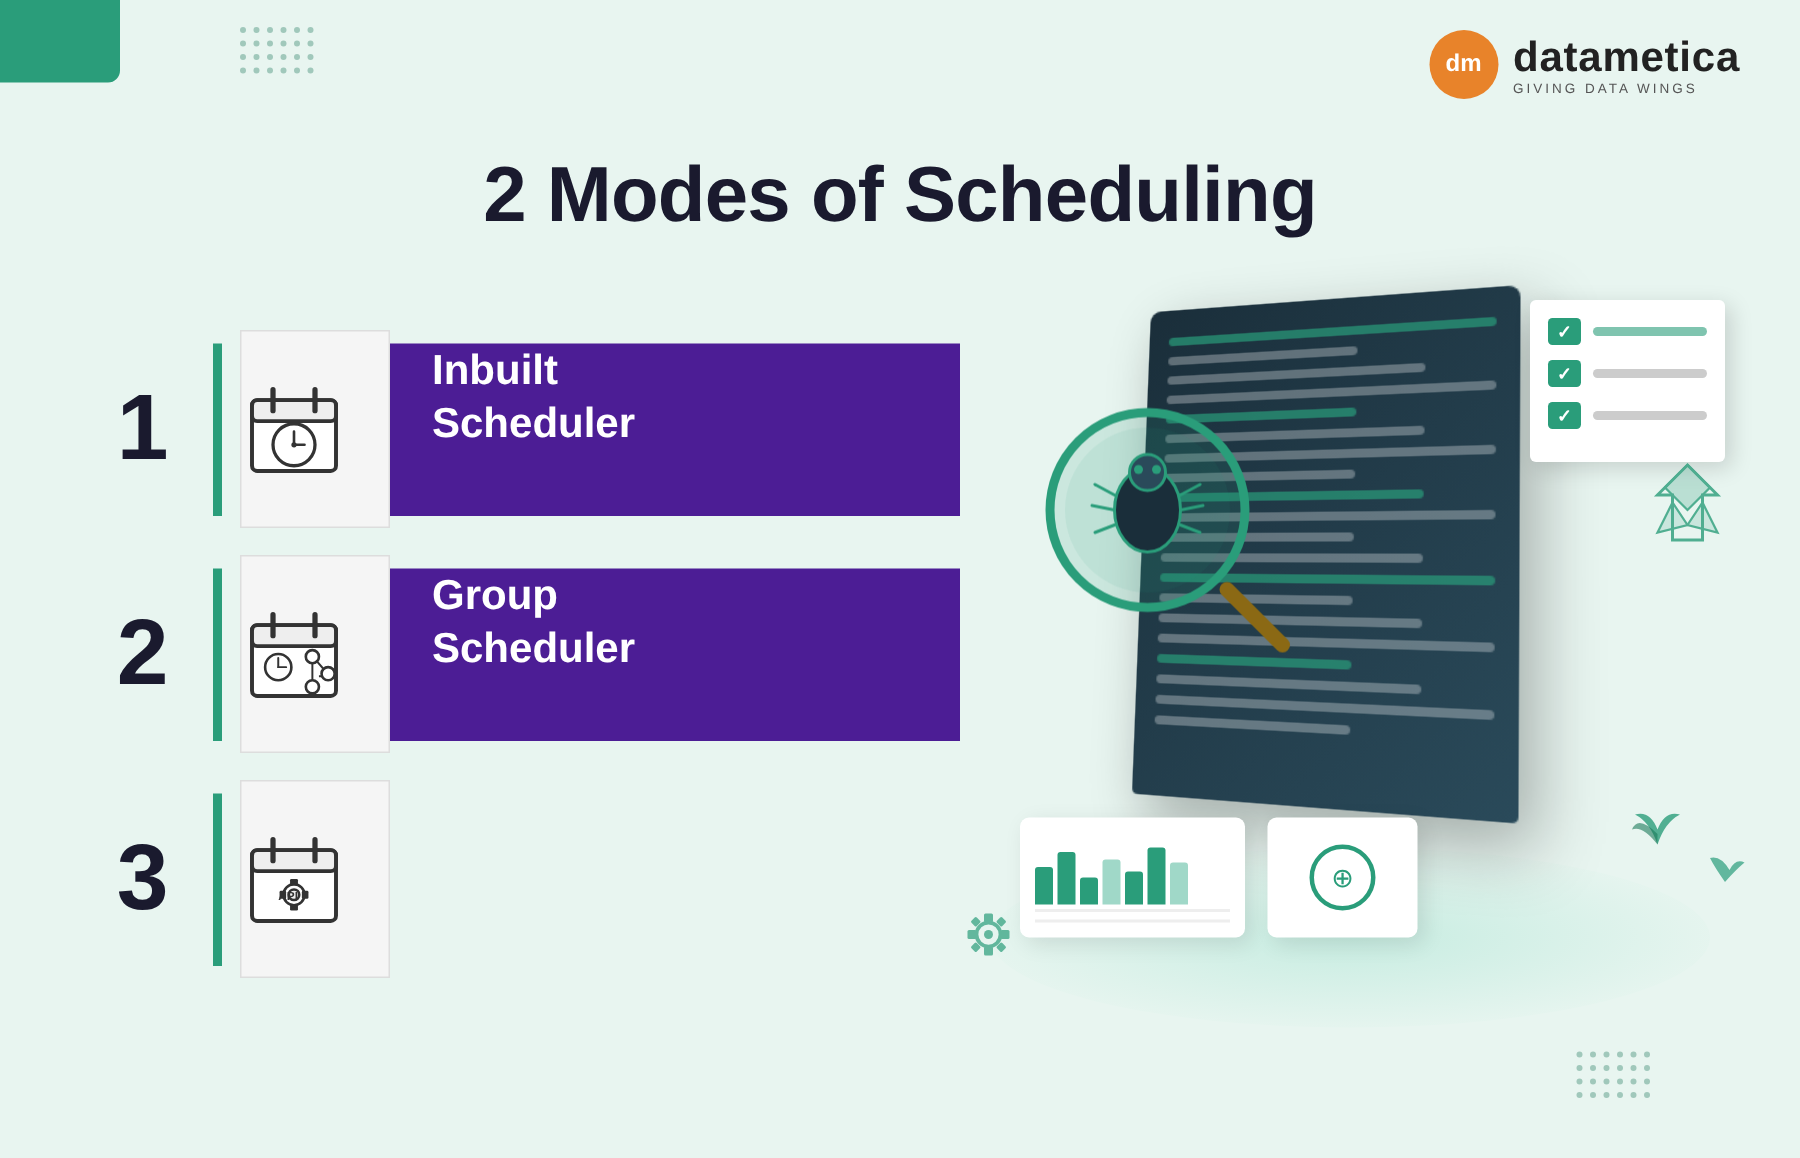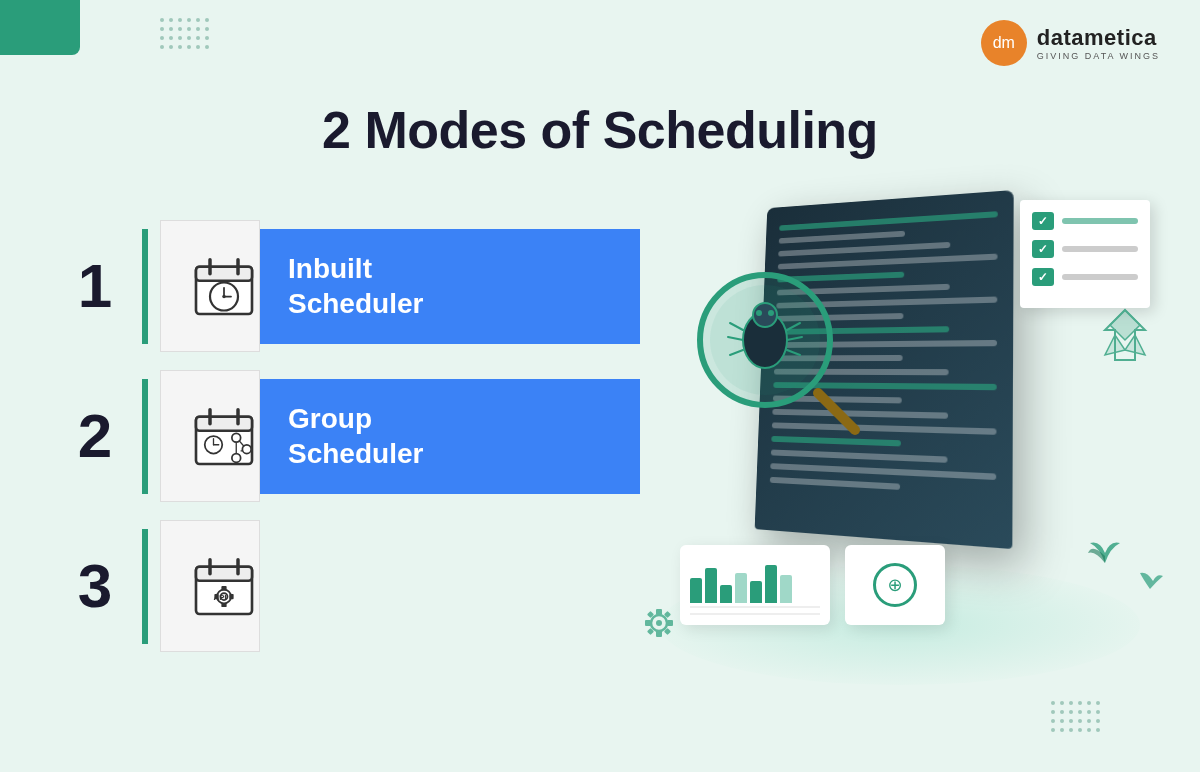--- a/index.html
+++ b/index.html
@@ -56,31 +56,31 @@
 
     .logo-circle {
       width: 46px;
       height: 46px;
       border-radius: 50%;
       background-color: #e8832a;
       display: flex;
       align-items: center;
       justify-content: center;
       color: white;
-      font-weight: normal;
+      font-weight: bold;
       font-size: 16px;
     }
 
     .logo-text {
       display: flex;
       flex-direction: column;
     }
 
     .logo-name {
-      font-size: 22px;
+      font-size: 28px;
       font-weight: bold;
       color: #222;
       letter-spacing: 0.5px;
     }
 
     .logo-tagline {
       font-size: 9px;
       color: #555;
       letter-spacing: 2px;
       text-transform: uppercase;
@@ -132,35 +132,35 @@
       margin: 0 12px;
     }
 
     .item-icon-box {
       width: 100px;
       height: 132px;
       background-color: #f5f5f5;
       border: 1px solid #ddd;
       display: flex;
       align-items: center;
-      justify-content: flex-end;
+      justify-content: flex-start;
       flex-shrink: 0;
     }
 
     .item-icon-svg {
       width: 70px;
       height: 70px;
     }
 
     .item-label-box {
       flex: 1;
       height: 115px;
-      background-color: #3b82f6;
-      display: flex;
-      align-items: center;
+      background-color: #4c1d95;
+      display: flex;
+      align-items: flex-start;
       padding: 0 28px;
     }
 
     .item-label {
       color: white;
       font-size: 28px;
       font-weight: 700;
       line-height: 1.25;
     }
 

